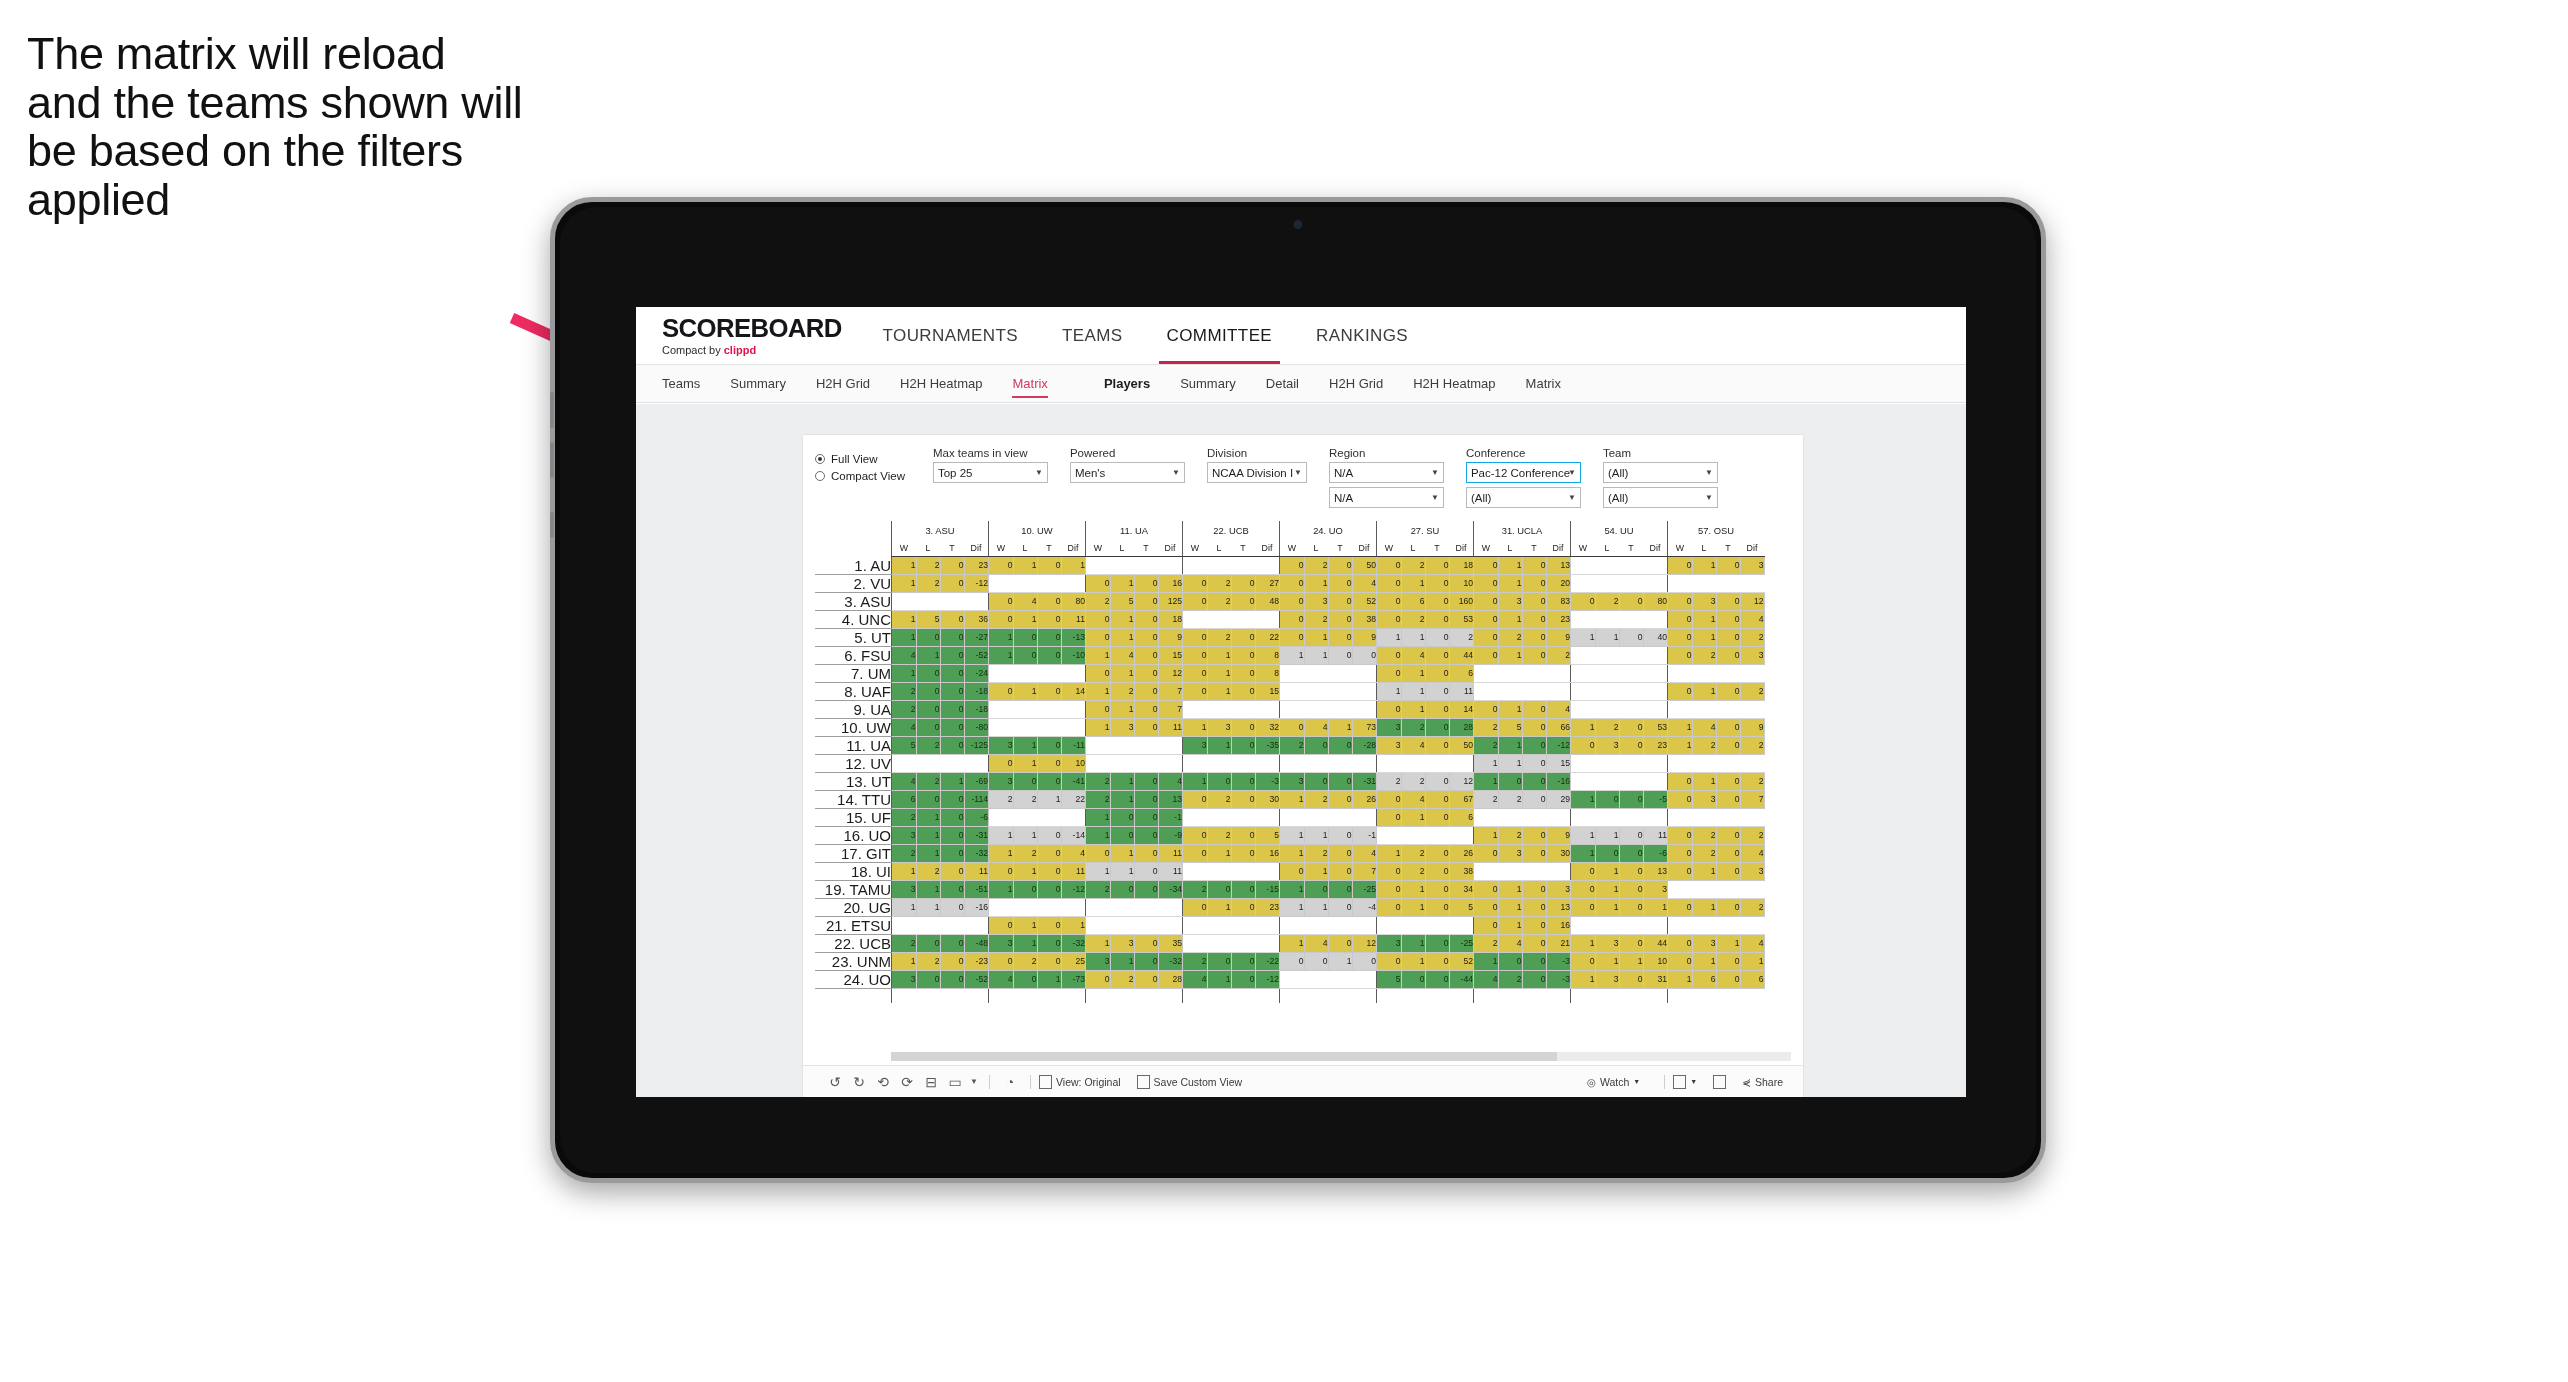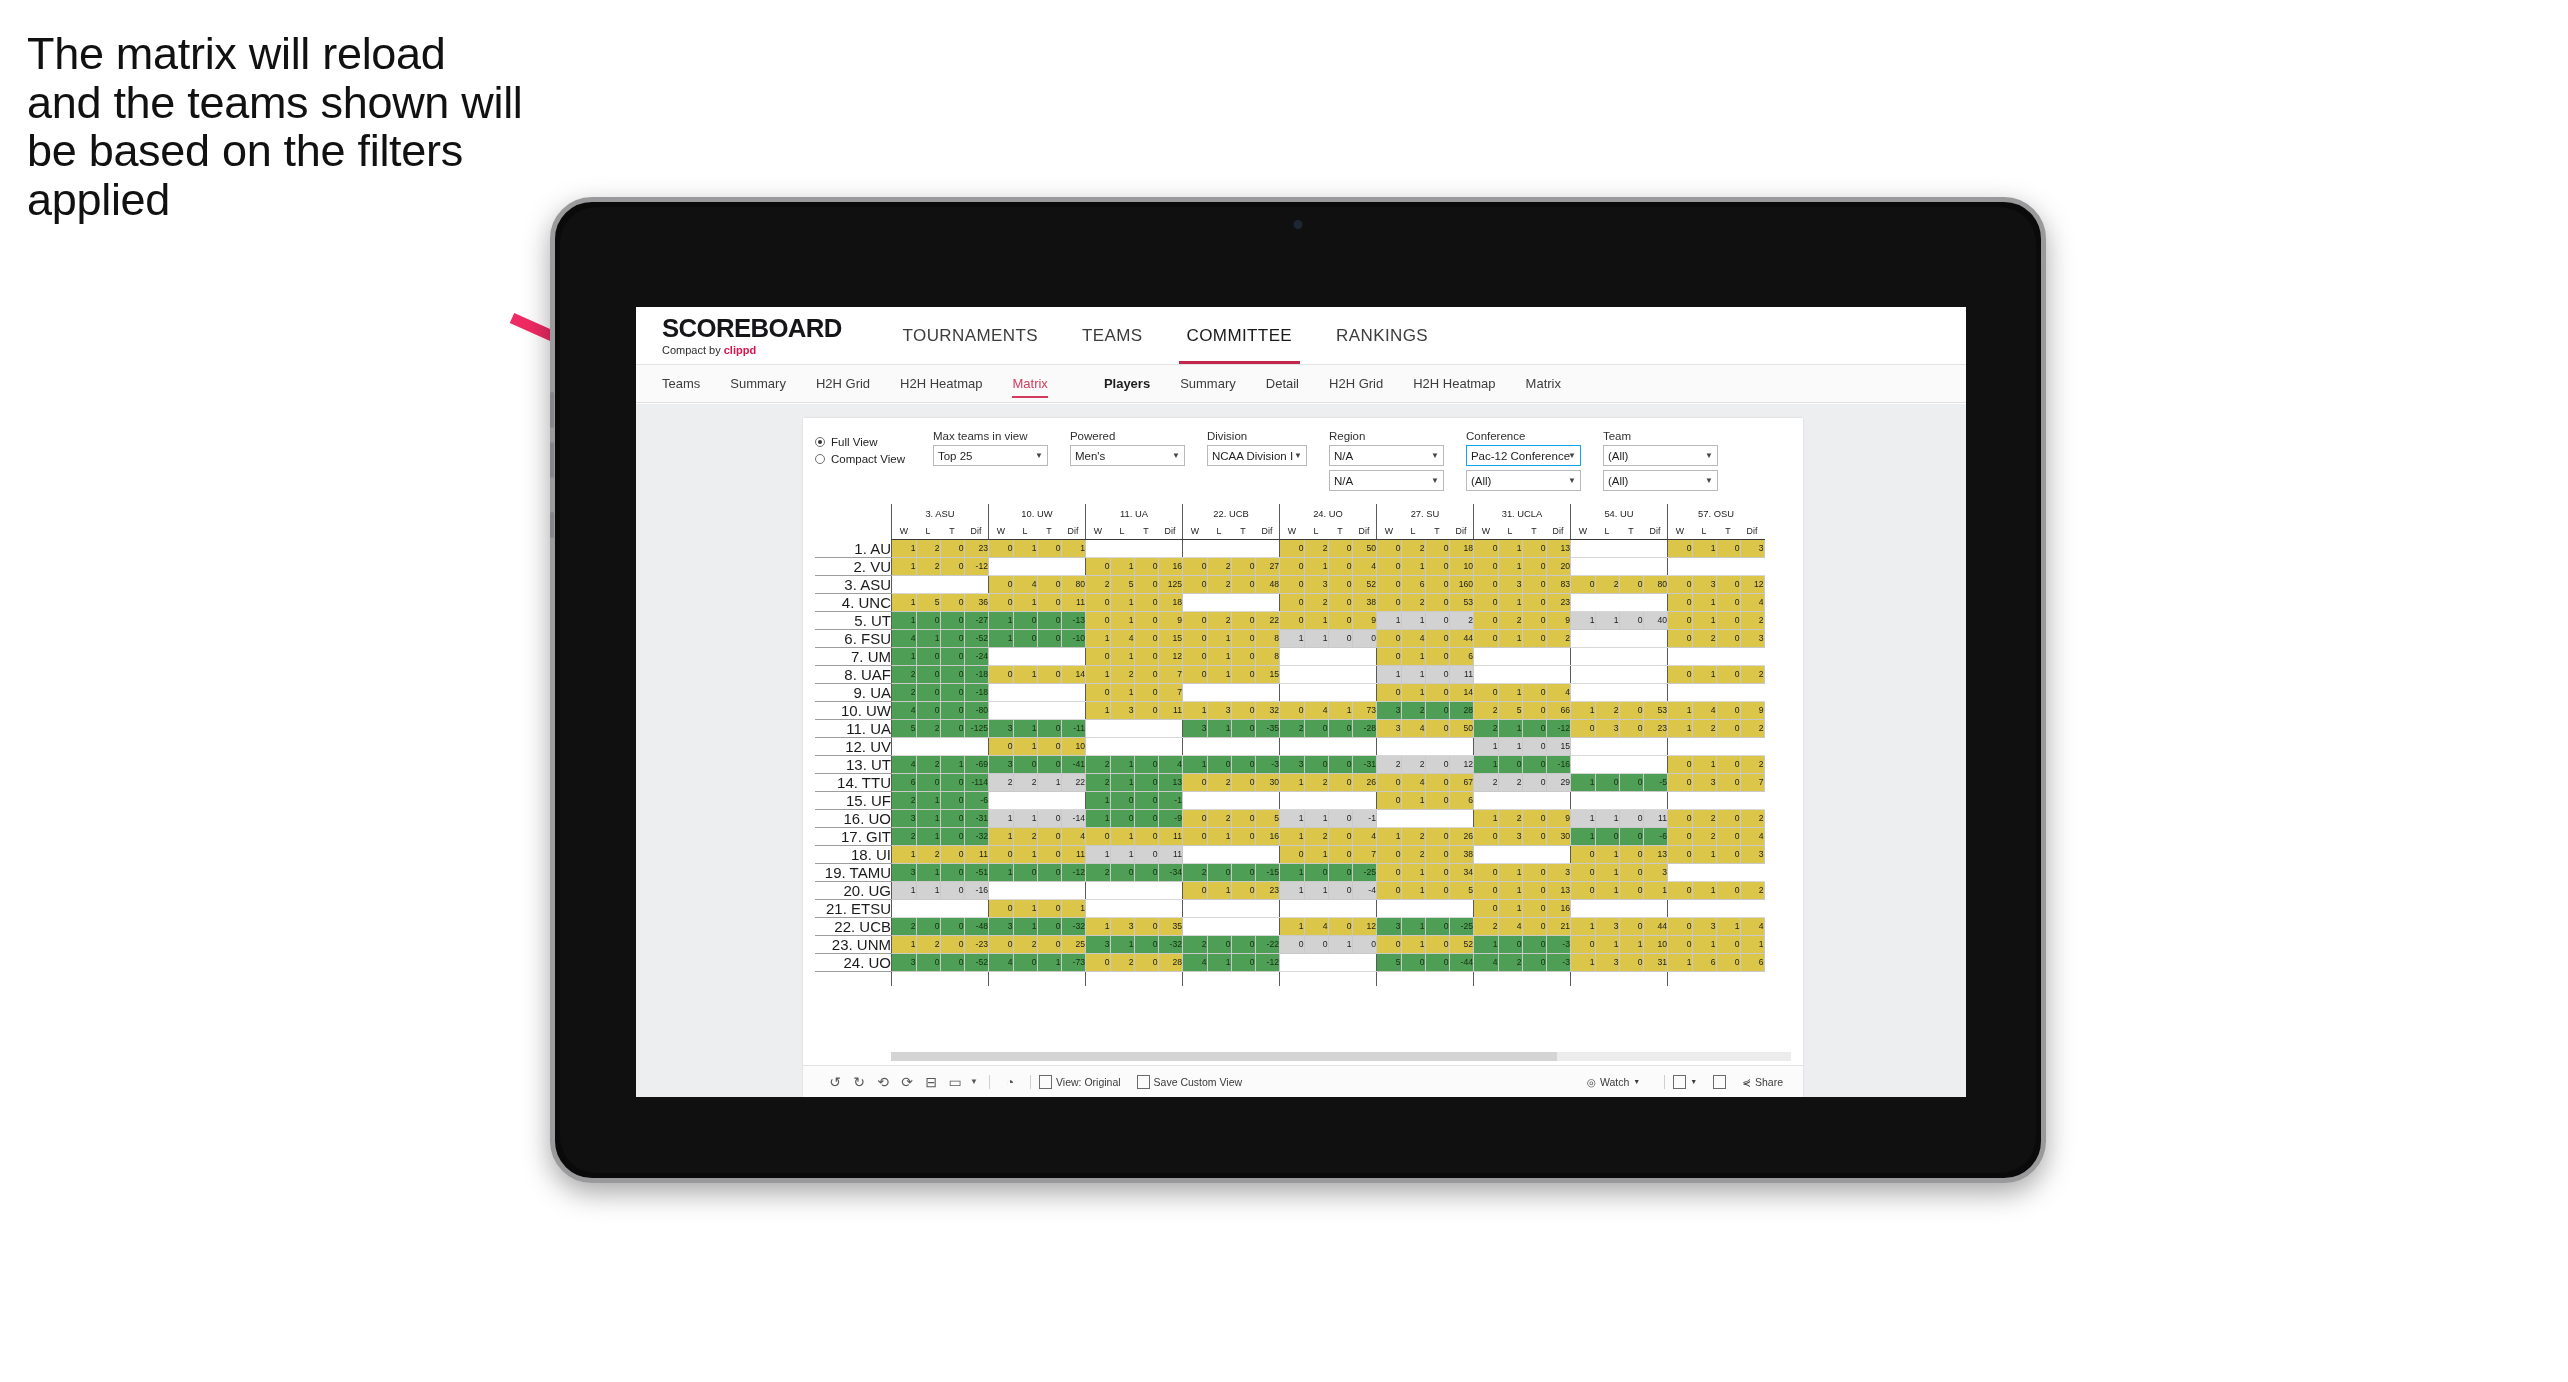--- a/index.html
+++ b/index.html
@@ -44,21 +44,21 @@
     width:1330px;height:790px;
     background:#ffffff;
     overflow:hidden;
   }
 
   
   .topnav{
     height:58px;background:#ffffff;display:flex;align-items:center;
     border-bottom:1px solid #e3e3e3;padding-left:26px;box-sizing:border-box;
   }
-  .brand{display:flex;flex-direction:column;justify-content:center;margin-right:44px;}
+  .brand{display:flex;flex-direction:column;justify-content:center;margin-right:24px;}
   .brand-name{
     font-size:25px;font-weight:700;letter-spacing:-.6px;color:#15151a;
     font-family:"Liberation Sans", sans-serif;line-height:1;
     transform:scaleX(1.03);transform-origin:left;
   }
   .brand-sub{font-size:11px;color:#2a2a2a;margin-top:3px;}
   .brand-sub b{color:#e0124a;font-weight:700;}
   .nav-items{display:flex;align-items:center;height:100%;}
   .nav-item{
     font-size:17px;color:#3c3c3c;letter-spacing:.4px;
@@ -81,21 +81,21 @@
   .sub-item.sel:after{content:"";position:absolute;left:0;right:0;bottom:4px;height:2px;background:#d23a5e;}
   .sub-item.bold{font-weight:700;color:#1d1d1d;}
   .sub-gap{width:26px;}
 
   
   .workarea{
     position:absolute;left:0;top:97px;right:0;bottom:0;
     background:#eceef0;
   }
   .sheet{
-    position:absolute;left:167px;top:14px;width:1000px;bottom:0;
+    position:absolute;left:167px;top:31px;width:1000px;bottom:0;
     background:#ffffff;
     box-shadow:0 0 2px rgba(0,0,0,.12);
   }
 
   
   .filters{
     display:flex;align-items:flex-start;padding:12px 0 6px 12px;gap:0px;
   }
   .fgroup{margin-right:22px;}
   .flabel{font-size:11.5px;color:#303030;margin-bottom:3px;white-space:nowrap;}

